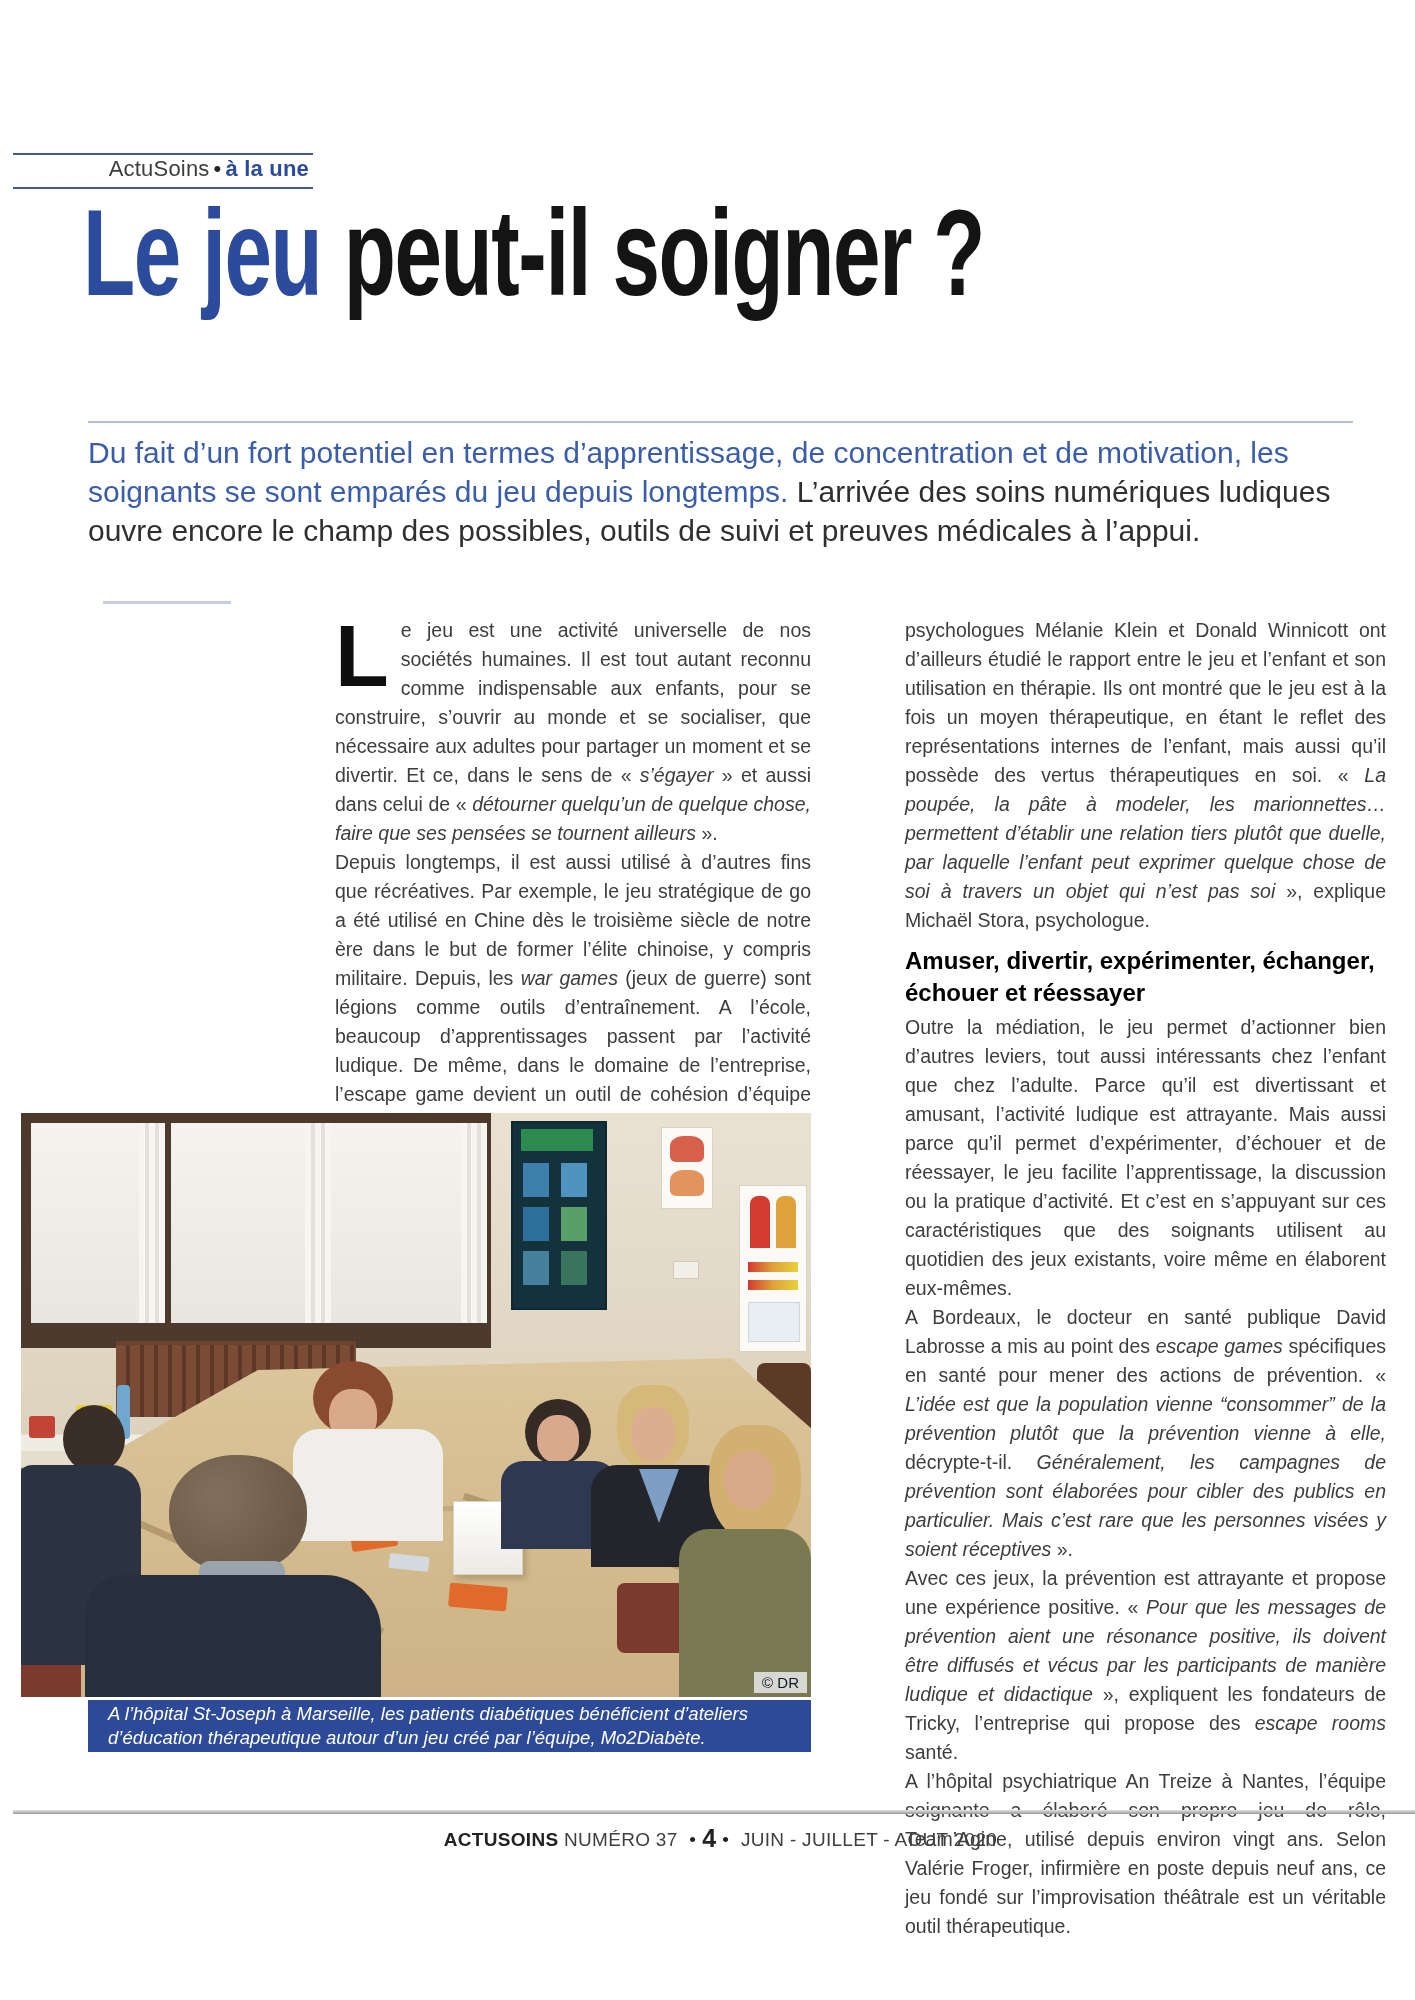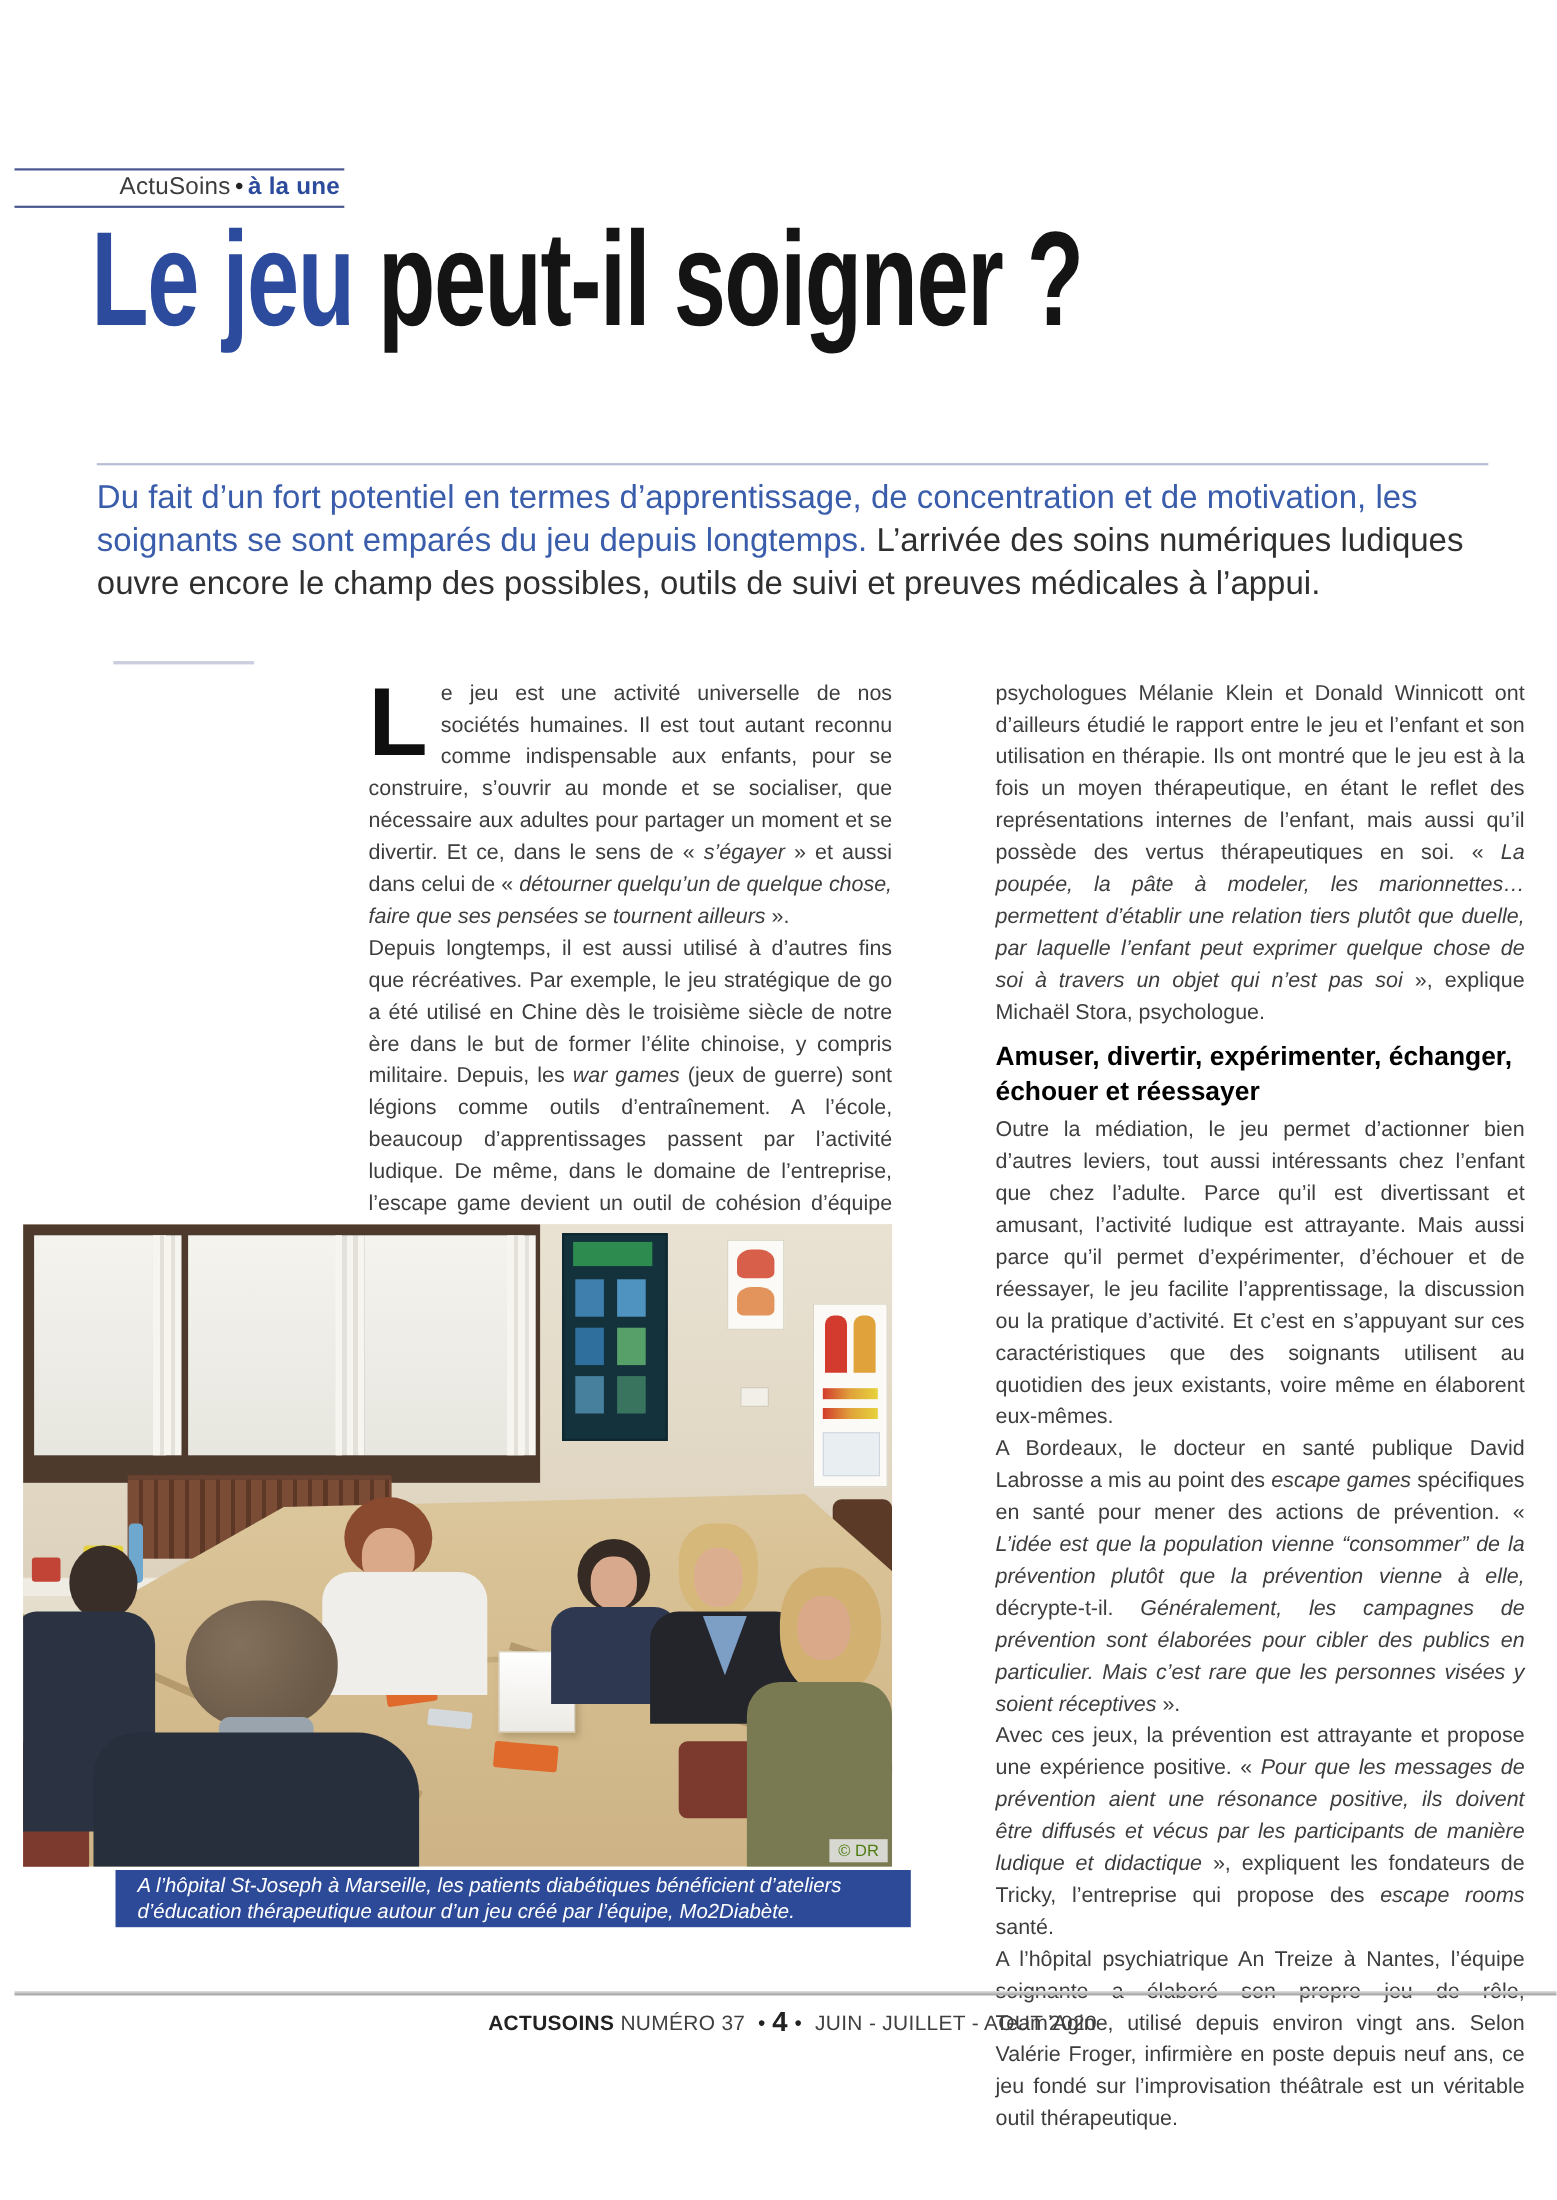--- a/index.html
+++ b/index.html
@@ -113,25 +113,25 @@
   .p-navy .body{left:480px;top:348px;width:116px;height:88px;background:#2e3850;border-radius:22px 22px 0 0;}
   .p-blonde .hair{left:596px;top:272px;width:72px;height:86px;background:#d7b87b;border-radius:40% 40% 46% 46%;}
   .p-blonde .face{left:610px;top:294px;width:44px;height:54px;background:#dcae90;border-radius:45%;}
   .p-blonde .body{left:570px;top:352px;width:140px;height:102px;background:#23252b;border-radius:26px 26px 0 0;}
   .p-blonde .shirt{left:618px;top:356px;width:40px;height:54px;background:#7d9fc6;clip-path:polygon(0 0,100% 0,50% 100%);}
   .p-olive .hair{left:688px;top:312px;width:92px;height:118px;background:#d2b071;border-radius:42% 42% 50% 50%;}
   .p-olive .face{left:704px;top:338px;width:48px;height:58px;background:#d9a98a;border-radius:45%;}
   .p-olive .body{left:658px;top:416px;width:132px;height:168px;background:#7a7a52;border-radius:30px 30px 0 0;}
   .credit{
     right:4px;bottom:4px;left:auto;top:auto;padding:2px 8px;
-    background:rgba(233,233,233,.85);color:#4d7c0f;font-size:15px;
+    background:rgba(233,233,233,.85);color:#0f172a;font-size:15px;
   }
   
   .caption{
-    position:absolute;left:92px;top:1700px;width:723px;height:52px;
+    position:absolute;left:75px;top:1700px;width:723px;height:52px;
     background:#2d4a98;color:#ffffff;font-style:italic;font-size:18.5px;
     line-height:24px;display:flex;align-items:center;box-sizing:border-box;
     padding:2px 14px 2px 20px;
   }
   
   .footer-rule{position:absolute;left:0;top:1810px;width:1415px;height:4px;background:linear-gradient(#e2e2e2,#9a9a9a);}
   .folio{
     position:absolute;left:0;top:1824px;width:1415px;text-align:center;
     font-size:19px;color:#3f3f3f;letter-spacing:.3px;
   }

